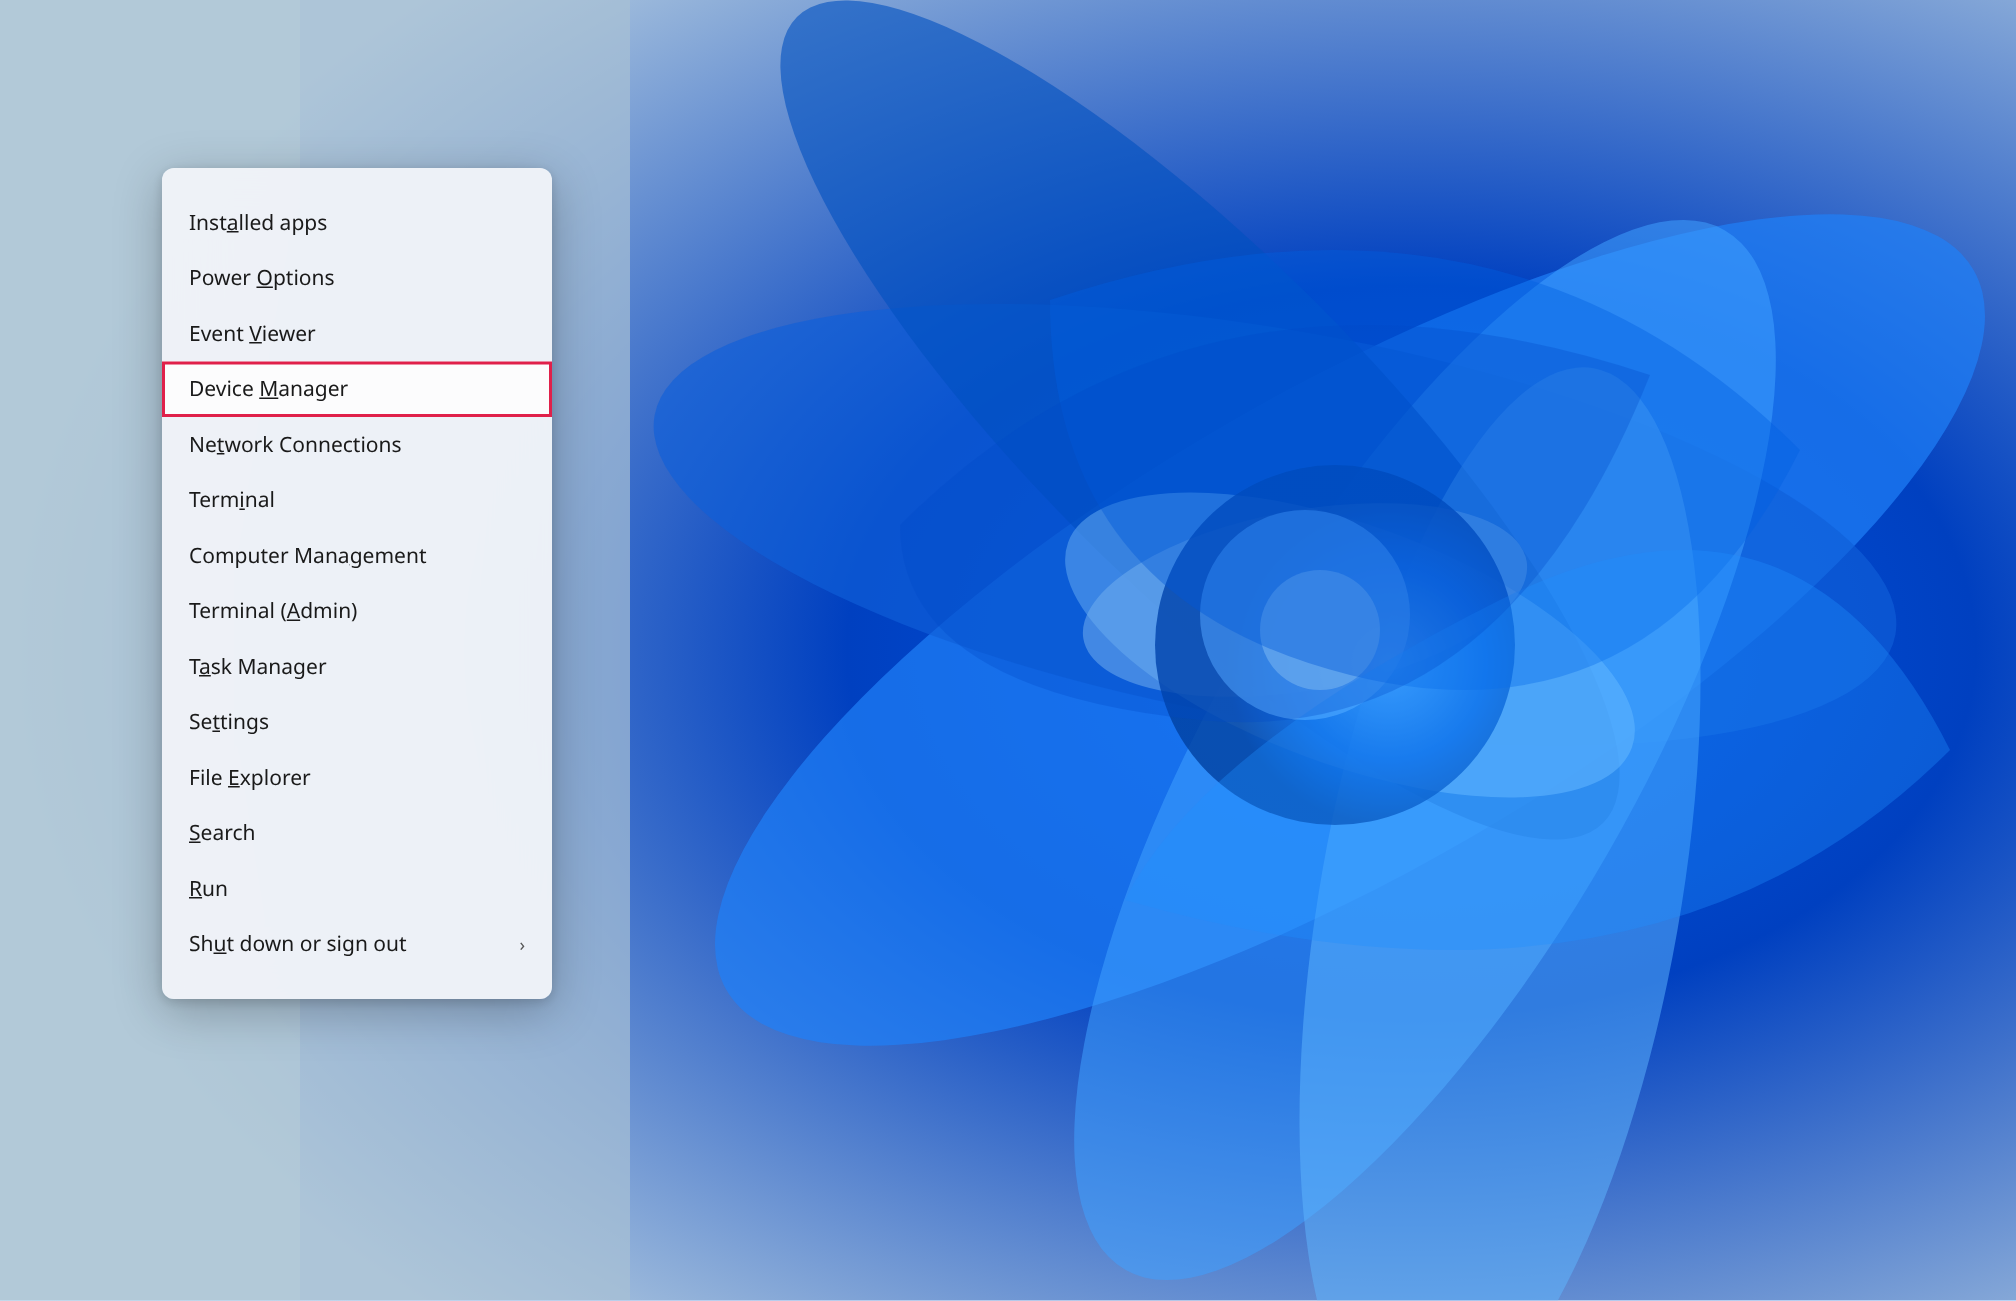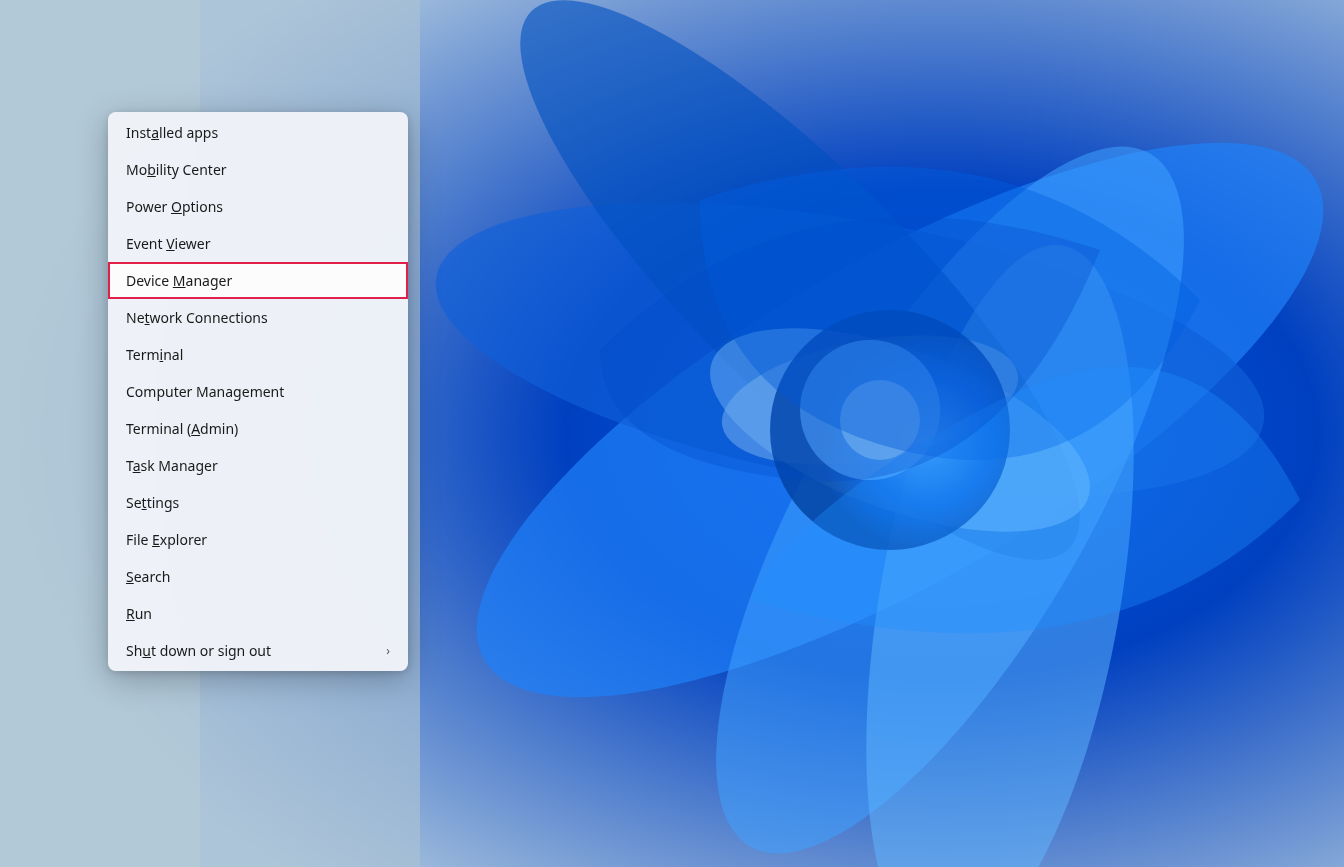--- a/index.html
+++ b/index.html
@@ -27,26 +27,26 @@
       position: absolute;
       inset: 0;
       width: 100%;
       height: 100%;
     }
 
     .context-menu {
       position: absolute;
       top: 112px;
       left: 108px;
-      width: 300px;
+      width: 260px;
       background: rgba(240, 243, 248, 0.97);
       backdrop-filter: blur(20px);
       border-radius: 8px;
       box-shadow: 0 8px 32px rgba(0,0,0,0.25), 0 2px 8px rgba(0,0,0,0.15);
-      padding: 2px 0;
+      padding: 18px 0;
       z-index: 100;
     }
 
     .menu-item {
       display: flex;
       align-items: center;
       padding: 9px 18px;
       cursor: pointer;
       font-size: 14px;
       color: #1a1a1a;
@@ -111,23 +111,20 @@
     <path d="M 750 600 Q 1100 700 1300 500 Q 1200 300 1000 400 Q 800 500 750 600 Z" fill="#2090ff" opacity="0.35"></path>
     <path d="M 600 350 Q 800 150 1100 250 Q 1000 500 800 480 Q 600 460 600 350 Z" fill="#0048c8" opacity="0.3"></path>
   </svg>
 </div>
 
 <div class="context-menu" id="context-menu">
 <div class="menu-item">
       <span>Inst<span style="text-decoration:underline">a</span>lled apps</span>
     </div>
     <div class="menu-item">
-      <span>Mo<span style="text-decoration:underline">b</span>ility Center</span>
-    </div>
-    <div class="menu-item">
       <span>Power <span style="text-decoration:underline">O</span>ptions</span>
     </div>
     <div class="menu-item">
       <span>Event <span style="text-decoration:underline">V</span>iewer</span>
     </div>
     <div class="menu-item selected">
       <span>Device <span style="text-decoration:underline">M</span>anager</span>
     </div>
     <div class="menu-item">
       <span>Ne<span style="text-decoration:underline">t</span>work Connections</span>

